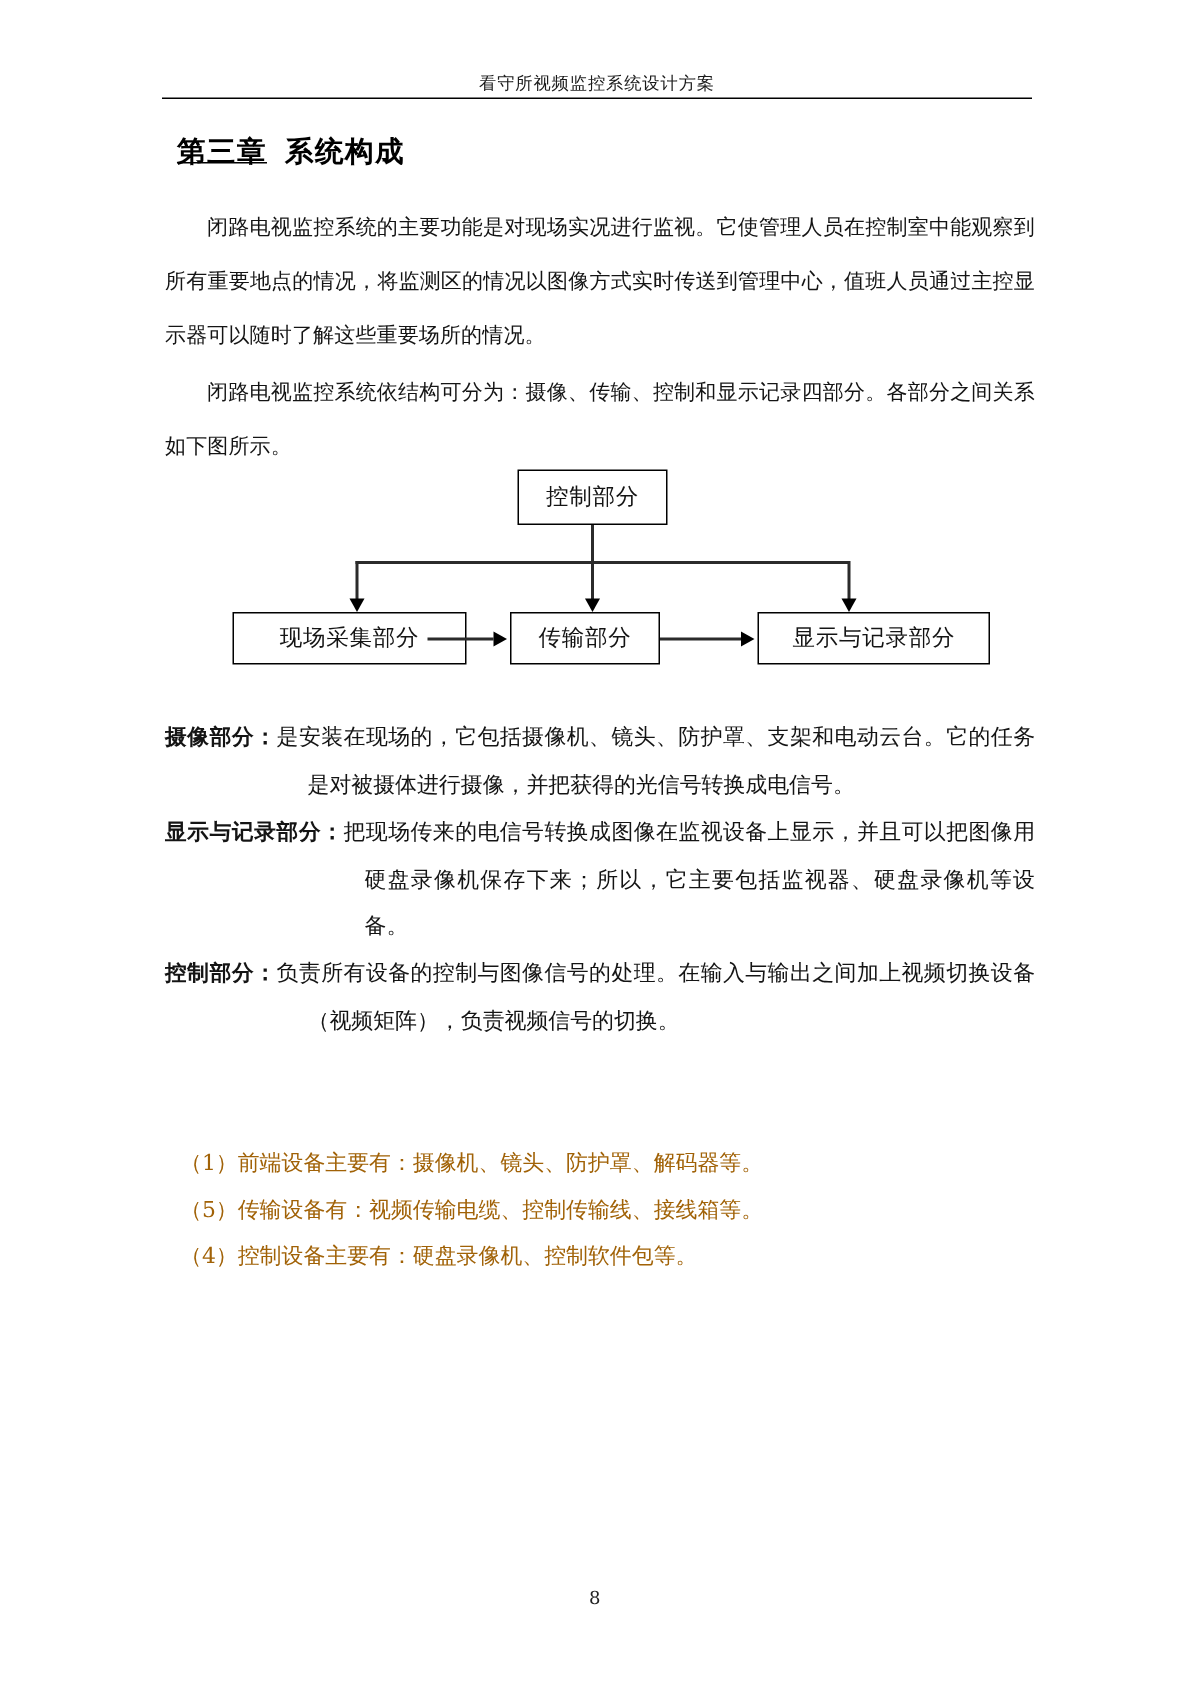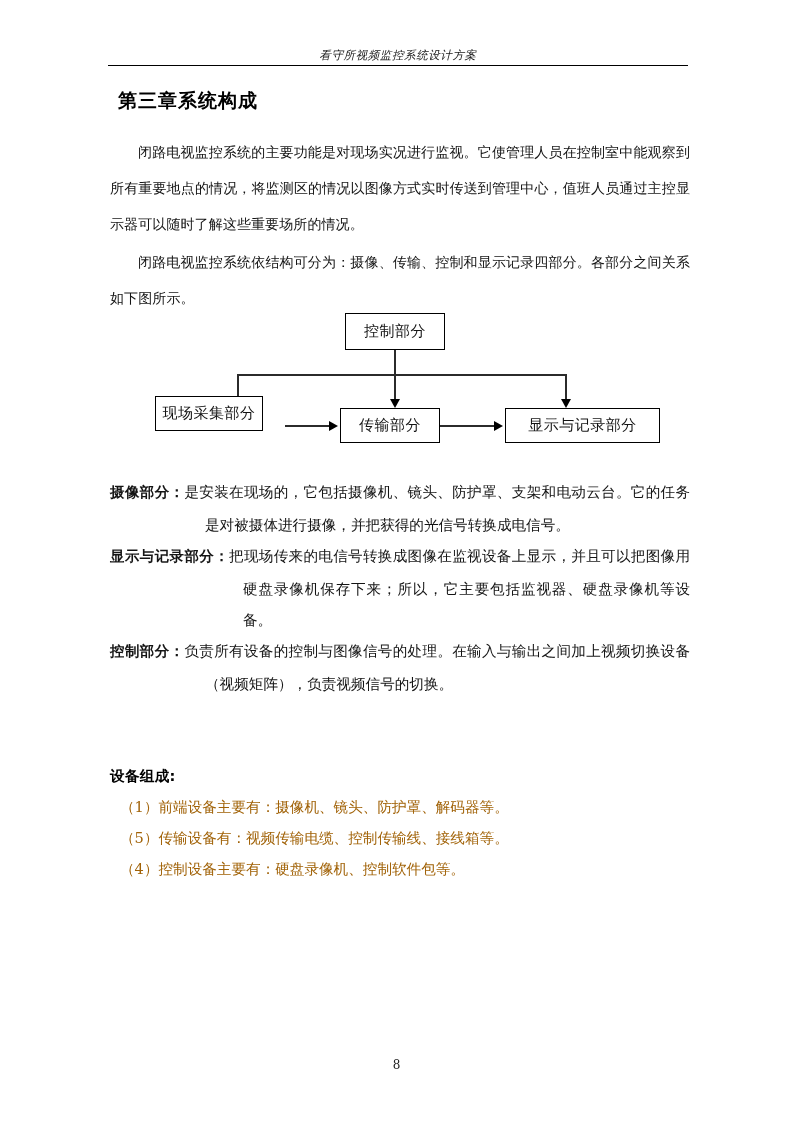--- a/index.html
+++ b/index.html
@@ -29,21 +29,20 @@
     left: 108px;
     top: 44px;
     width: 580px;
     text-align: center;
   }
   .header-title {
     font-size: 11.5px;
     letter-spacing: 0.6px;
     line-height: 16px;
     color: #1a1a1a;
-    font-style: italic;
   }
   .header-rule {
     position: absolute;
     left: 108px;
     top: 65px;
     width: 580px;
     height: 0;
     border-top: 1.6px solid #000;
   }
 
@@ -51,21 +50,21 @@
   .chapter-heading {
     position: absolute;
     left: 118px;
     top: 88px;
     font-size: 19px;
     font-weight: bold;
     letter-spacing: 1px;
     color: #000;
     font-family: "DejaVu Sans", "Liberation Sans", sans-serif;
   }
-  .chapter-heading .ch-num { margin-right: 0; }
+  .chapter-heading .ch-num { margin-right: 12px; text-decoration: underline; }
 
   
   .content {
     position: absolute;
     left: 110px;
     top: 134px;
     width: 580px;
   }
   p.body-para {
     margin: 0 0 2px 0;
@@ -91,21 +90,21 @@
     background: #fff;
     display: flex;
     align-items: center;
     justify-content: center;
     font-size: 15px;
     letter-spacing: 0.5px;
     color: #141414;
     box-sizing: border-box;
   }
   #fc-box-control { left: 235px; top: 13px;  width: 100px; height: 37px; }
-  #fc-box-capture { left: 45px;  top: 96px; width: 108px; height: 35px; }
+  #fc-box-capture { left: 45px;  top: 108px; width: 156px; height: 35px; }
   #fc-box-transmit{ left: 230px; top: 108px; width: 100px; height: 35px; }
   #fc-box-display { left: 395px; top: 108px; width: 155px; height: 35px; }
 
   .fc-line {
     position: absolute;
     background: #2b2b2b;
   }
   
   #fc-stem        { left: 284px; top: 50px;  width: 1.6px; height: 25px; }
   
@@ -148,21 +147,21 @@
   }
   .def-item {
     font-size: 14.6px;
     line-height: 31px;
     color: #141414;
     text-align: justify;
     margin-bottom: 0;
   }
   .def-item .def-label {
     font-weight: bold;
-    font-family: Liberation Mono, monospace;
+    font-family: Liberation Serif, serif;
     font-size: 14.4px;
     letter-spacing: 0.2px;
   }
   .def-item .def-colon { font-weight: bold; }
   
   .def-item { padding-left: 95px; text-indent: -95px; }
   .def-item.wide { padding-left: 133px; text-indent: -133px; }
 
   
   .equipment {
@@ -245,21 +244,20 @@
     </div>
     <div class="def-item wide">
       <span class="def-label">显示与记录部分</span><span class="def-colon">：</span><span>把现场传来的电信号转换成图像在监视设备上显示，并且可以把图像用硬盘录像机保存下来；所以，它主要包括监视器、硬盘录像机等设备。</span>
     </div>
     <div class="def-item">
       <span class="def-label">控制部分</span><span class="def-colon">：</span><span>负责所有设备的控制与图像信号的处理。在输入与输出之间加上视频切换设备（视频矩阵），负责视频信号的切换。</span>
     </div>
   </div>
 
   <div class="equipment">
-    <div class="equip-heading">设备组成:</div>
     <div class="equip-item">（1）前端设备主要有：摄像机、镜头、防护罩、解码器等。</div>
     <div class="equip-item">（5）传输设备有：视频传输电缆、控制传输线、接线箱等。</div>
     <div class="equip-item">（4）控制设备主要有：硬盘录像机、控制软件包等。</div>
   </div>
 
   <div class="page-number">8</div>
 
 </div>
 
 </body></html>

